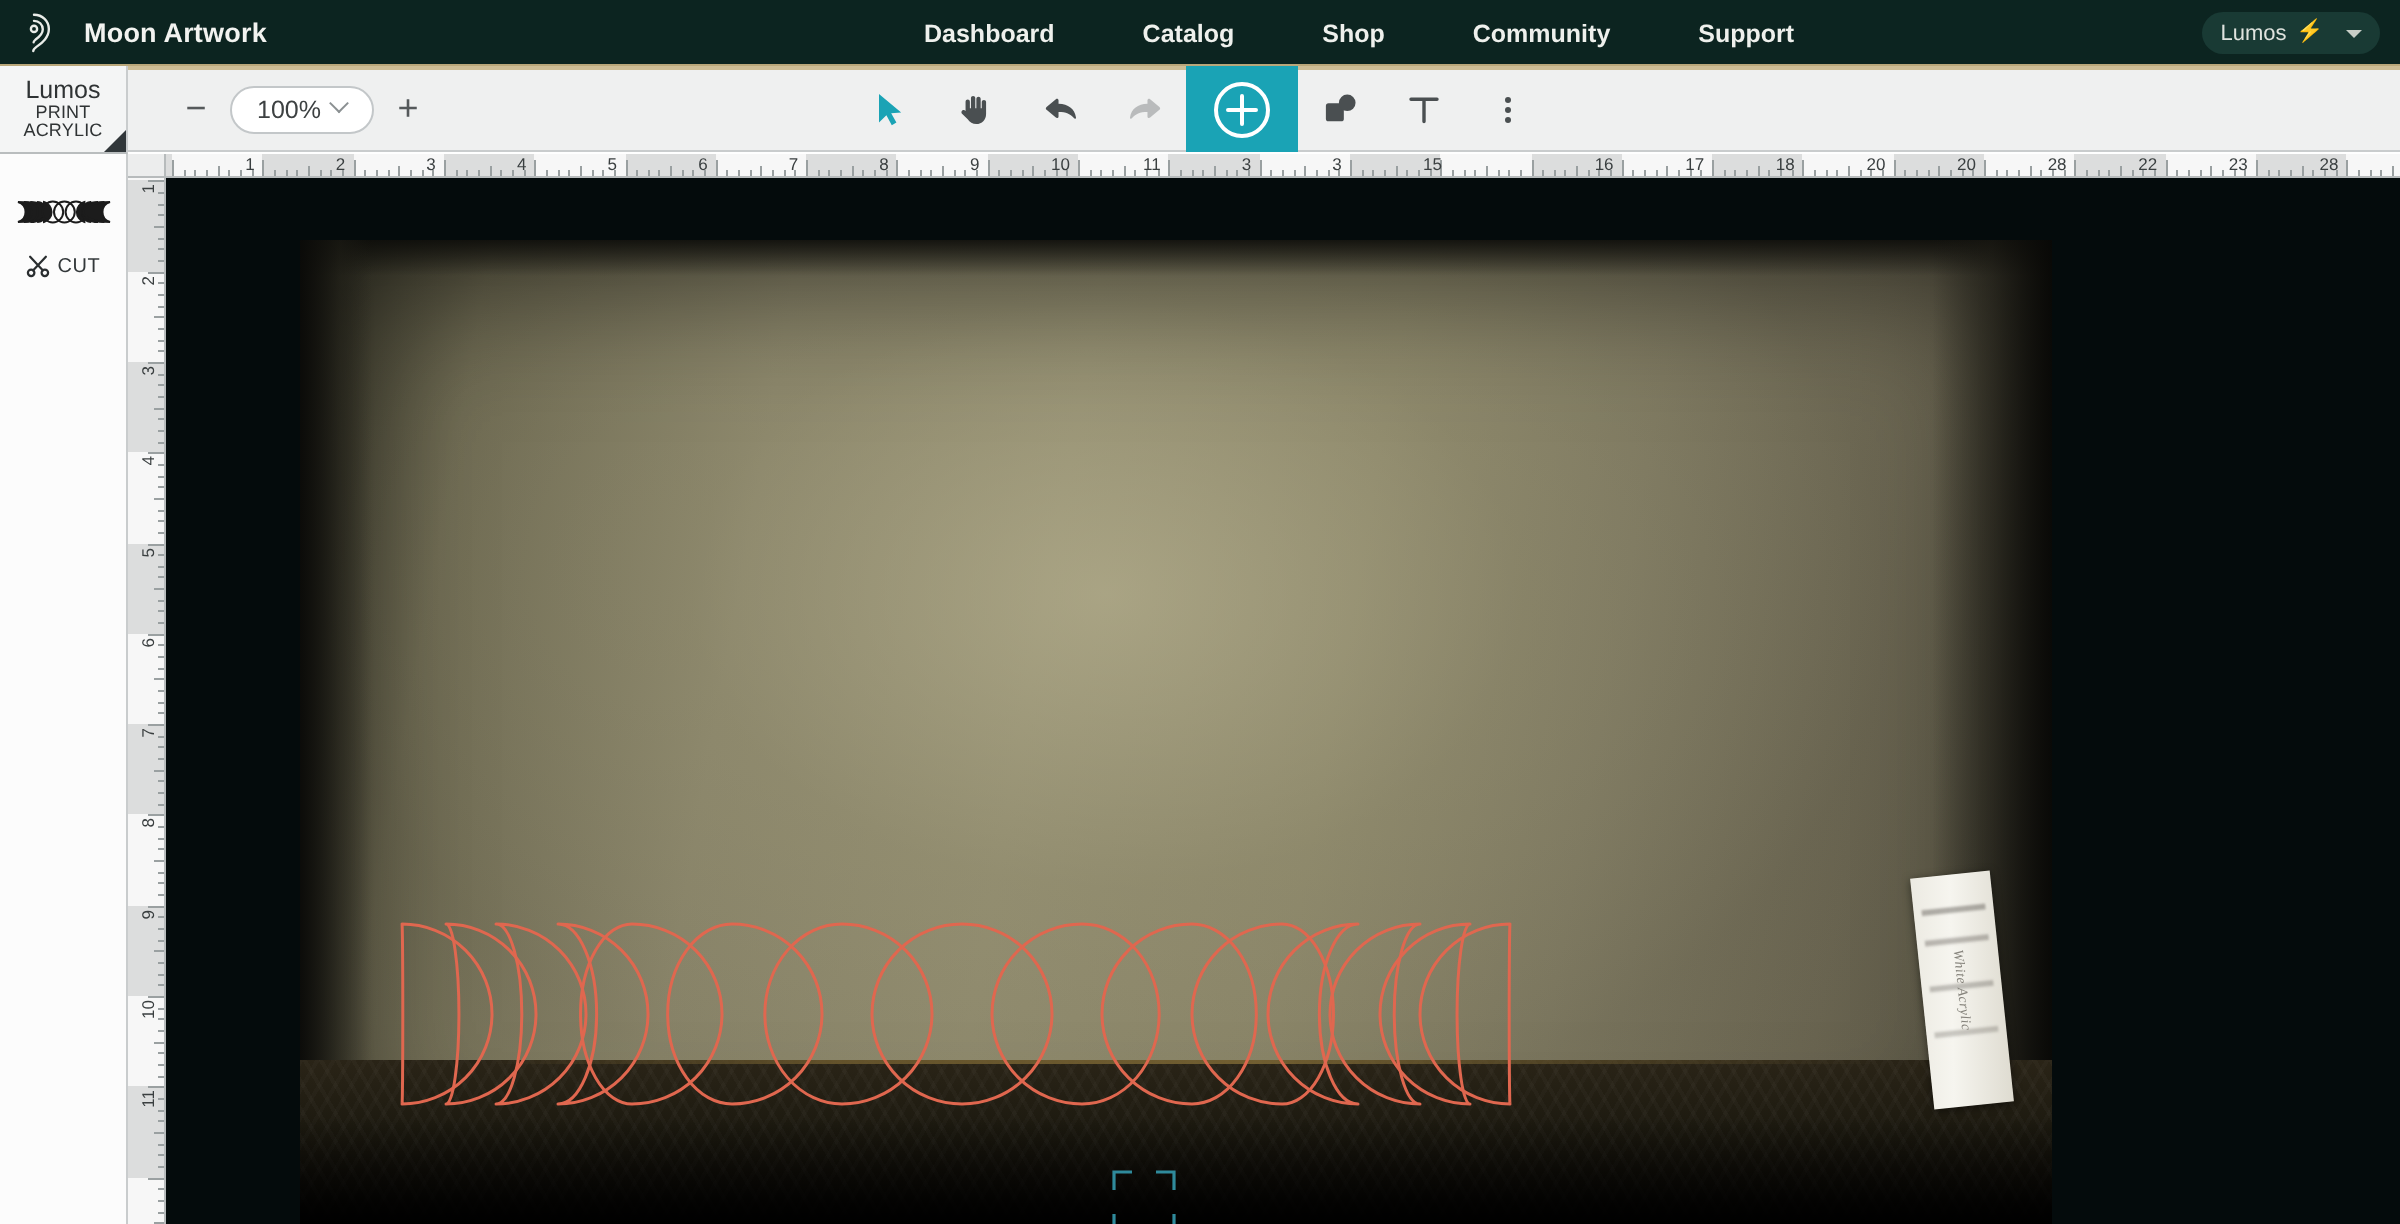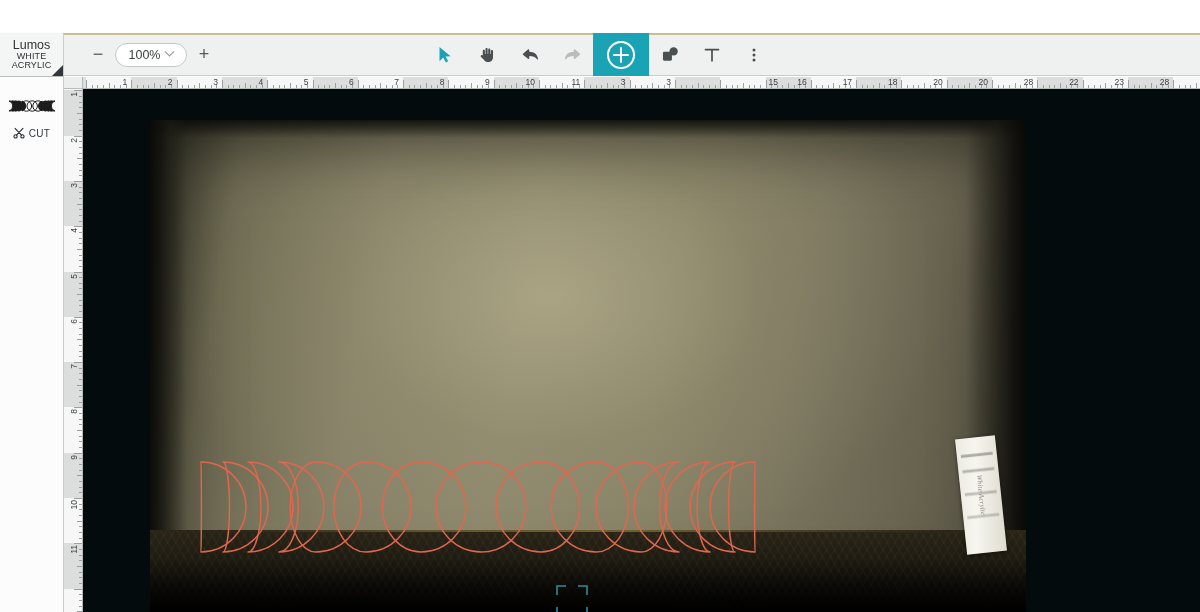--- a/index.html
+++ b/index.html
@@ -310,20 +310,44 @@
     font-size: 7px; color: #5d5a52; white-space: nowrap;
     font-family: "Liberation Serif", serif; font-style: italic;
     opacity: .72; letter-spacing: .2px;
   }
 </style>
 </head>
 <body>
 
 <div id="app">
 
+  <div class="topnav">
+    <div class="brand-logo">
+      <svg width="22" height="22" viewBox="0 0 24 24" fill="none" stroke="#e9ece8" stroke-width="1.3">
+        <path d="M12 2.6c4.6 0 8.1 3.4 8.1 7.8 0 4.6-3.5 7.3-6.6 9.6-1.1.8-1.9 1.5-1.9 2.4" stroke-linecap="round"></path>
+        <path d="M12 5.9c2.7 0 4.8 2 4.8 4.6 0 2.7-2.1 4.3-3.9 5.6-.6.5-1.1.9-1.1 1.5" stroke-linecap="round"></path>
+        <circle cx="12" cy="10.3" r="1.7"></circle>
+      </svg>
+    </div>
+    <div class="doc-title">Moon Artwork</div>
+
+    <div class="nav-links">
+      <a class="nav-link">Dashboard</a>
+      <a class="nav-link">Catalog</a>
+      <a class="nav-link">Shop</a>
+      <a class="nav-link">Community</a>
+      <a class="nav-link">Support</a>
+    </div>
+
+    <div class="account-chip">
+      <span class="acct-name">Lumos</span>
+      <span class="bolt">⚡</span>
+      <span class="chev-small"></span>
+    </div>
+  </div>
 
   <div class="toolbar">
 
     <div class="zoom-group">
       <div class="zoom-btn">−</div>
       <div class="zoom-pill">
         <span class="zval">100%</span>
         <span class="chev-dn"></span>
       </div>
       <div class="zoom-btn">+</div>
@@ -373,21 +397,21 @@
             <circle cx="3" cy="9" r="1.5"></circle>
             <circle cx="3" cy="14" r="1.5"></circle>
         </svg>
       </div>
     </div>
 
   </div>
 
   <div class="material-panel">
     <div class="mat-thickness">Lumos</div>
-    <div class="mat-name">WHITE</div>
+    <div class="mat-name">PRINT</div>
     <div class="mat-name">ACRYLIC</div>
     <div class="mat-corner"></div>
   </div>
 
   <div class="layer-rail">
     <div class="layer-item">
       <div class="layer-thumb">
         <svg width="50" height="14" viewBox="0 0 50 14">
           <g fill="none" stroke="#1c1c1c" stroke-width="1">
             <path d="M2 2 A5.2 5.2 0 0 1 2 12 A8 3 0 0 0 2 2z" fill="#1c1c1c"></path>
@@ -567,21 +591,21 @@
       <div class="rh-num" style="left: 654.2px; margin-top: 16px;">14</div>
       <div class="rh-band" style="left: 701.5px; width: 45.3px;"></div>
       <div class="rh-tick" style="left: 701.5px; height: 8px;"></div>
       <div class="rh-tick" style="left: 707.163px; height: 3px;"></div>
       <div class="rh-tick" style="left: 712.825px; height: 3px;"></div>
       <div class="rh-tick" style="left: 718.487px; height: 3px;"></div>
       <div class="rh-tick" style="left: 724.15px; height: 5px;"></div>
       <div class="rh-tick" style="left: 729.812px; height: 3px;"></div>
       <div class="rh-tick" style="left: 735.475px; height: 3px;"></div>
       <div class="rh-tick" style="left: 741.138px; height: 3px;"></div>
-      <div class="rh-num" style="left: 716px;">15</div>
+      <div class="rh-num" style="left: 659px;">15</div>
       <div class="rh-tick" style="left: 746.8px; height: 8px;"></div>
       <div class="rh-tick" style="left: 752.462px; height: 3px;"></div>
       <div class="rh-tick" style="left: 758.125px; height: 3px;"></div>
       <div class="rh-tick" style="left: 763.787px; height: 3px;"></div>
       <div class="rh-tick" style="left: 769.45px; height: 5px;"></div>
       <div class="rh-tick" style="left: 775.112px; height: 3px;"></div>
       <div class="rh-tick" style="left: 780.775px; height: 3px;"></div>
       <div class="rh-tick" style="left: 786.438px; height: 3px;"></div>
       <div class="rh-num" style="left: 744.8px;">16</div>
       <div class="rh-band" style="left: 792.1px; width: 45.3px;"></div>

